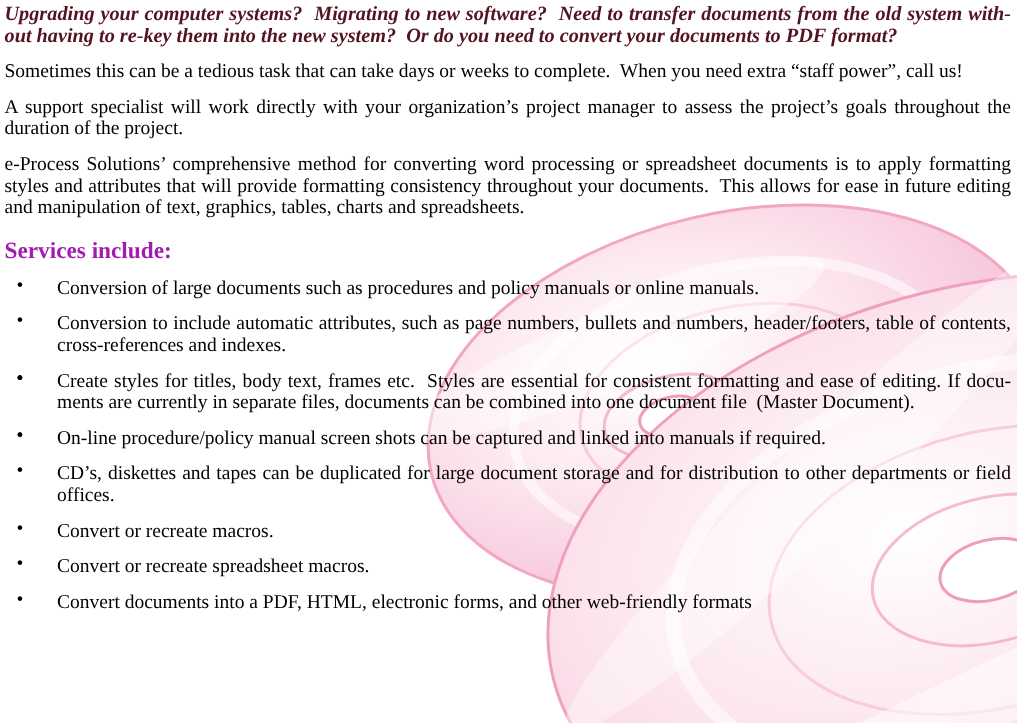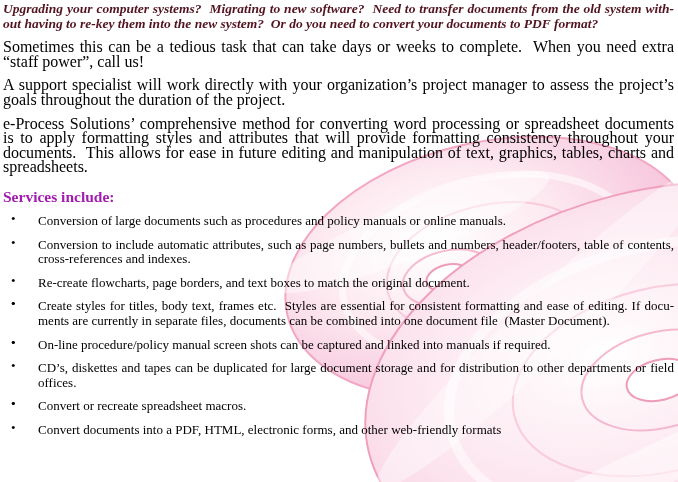--- a/index.html
+++ b/index.html
@@ -32,21 +32,21 @@
     color: #521420;
     font-weight: bold;
     font-style: italic;
     font-size: 13.5px;
     line-height: 14.6px;
     text-align: justify;
     white-space: pre-wrap;
     margin: 0 0 9px 0;
   }
   .para {
-    font-size: 16px;
+    font-size: 13px;
     line-height: 14.6px;
     text-align: justify;
     white-space: pre-wrap;
     margin: 0 0 9px 0;
   }
   .services-heading {
     color: #a21caf;
     font-weight: bold;
     font-size: 15.5px;
     line-height: 17px;
@@ -123,25 +123,25 @@
 
     <p class="para">A support specialist will work directly with your organization’s project manager to assess the project’s goals throughout the duration of the project.</p>
 
     <p class="para">e-Process Solutions’ comprehensive method for converting word processing or spreadsheet documents is to apply format­ting styles and attributes that will provide formatting consistency throughout your documents.  This allows for ease in future editing and manipulation of text, graphics, tables, charts and spreadsheets.</p>
 
     <h2 class="services-heading">Services include:</h2>
 
     <ul class="services">
       <li><span class="bullet">•</span><span>Conversion of large documents such as procedures and policy manuals or online manuals.</span></li>
       <li><span class="bullet">•</span><span>Conversion to include automatic attributes, such as page numbers, bullets and numbers, header/footers, table of con­tents, cross-references and indexes.</span></li>
-      <li><span class="bullet">•</span><span>Re-create flowcharts, page borders, and text boxes to match the original document.</span></li>
+      <li><span class="bullet">•</span></li>
       <li><span class="bullet">•</span></li>
       <li><span class="bullet">•</span><span>Create styles for titles, body text, frames etc.  Styles are essential for consistent formatting and ease of editing. If docu­ments are currently in separate files, documents can be combined into one document file  (Master Document).</span></li>
       <li><span class="bullet">•</span></li>
       <li><span class="bullet">•</span><span>On-line procedure/policy manual screen shots can be captured and linked into manuals if required.</span></li>
       <li><span class="bullet">•</span><span>CD’s, diskettes and tapes can be duplicated for large document storage and for distribution to other departments or field offices.</span></li>
-      <li><span class="bullet">•</span></li>
+      <li><span class="bullet">•</span><span>Convert or recreate macros.</span></li>
       <li><span class="bullet">•</span><span>Convert or recreate spreadsheet macros.</span></li>
       <li><span class="bullet">•</span><span>Convert documents into a PDF, HTML, electronic forms, and other web-friendly formats</span></li>
     </ul>
 
   </div>
 </div>
 
 </body></html>

